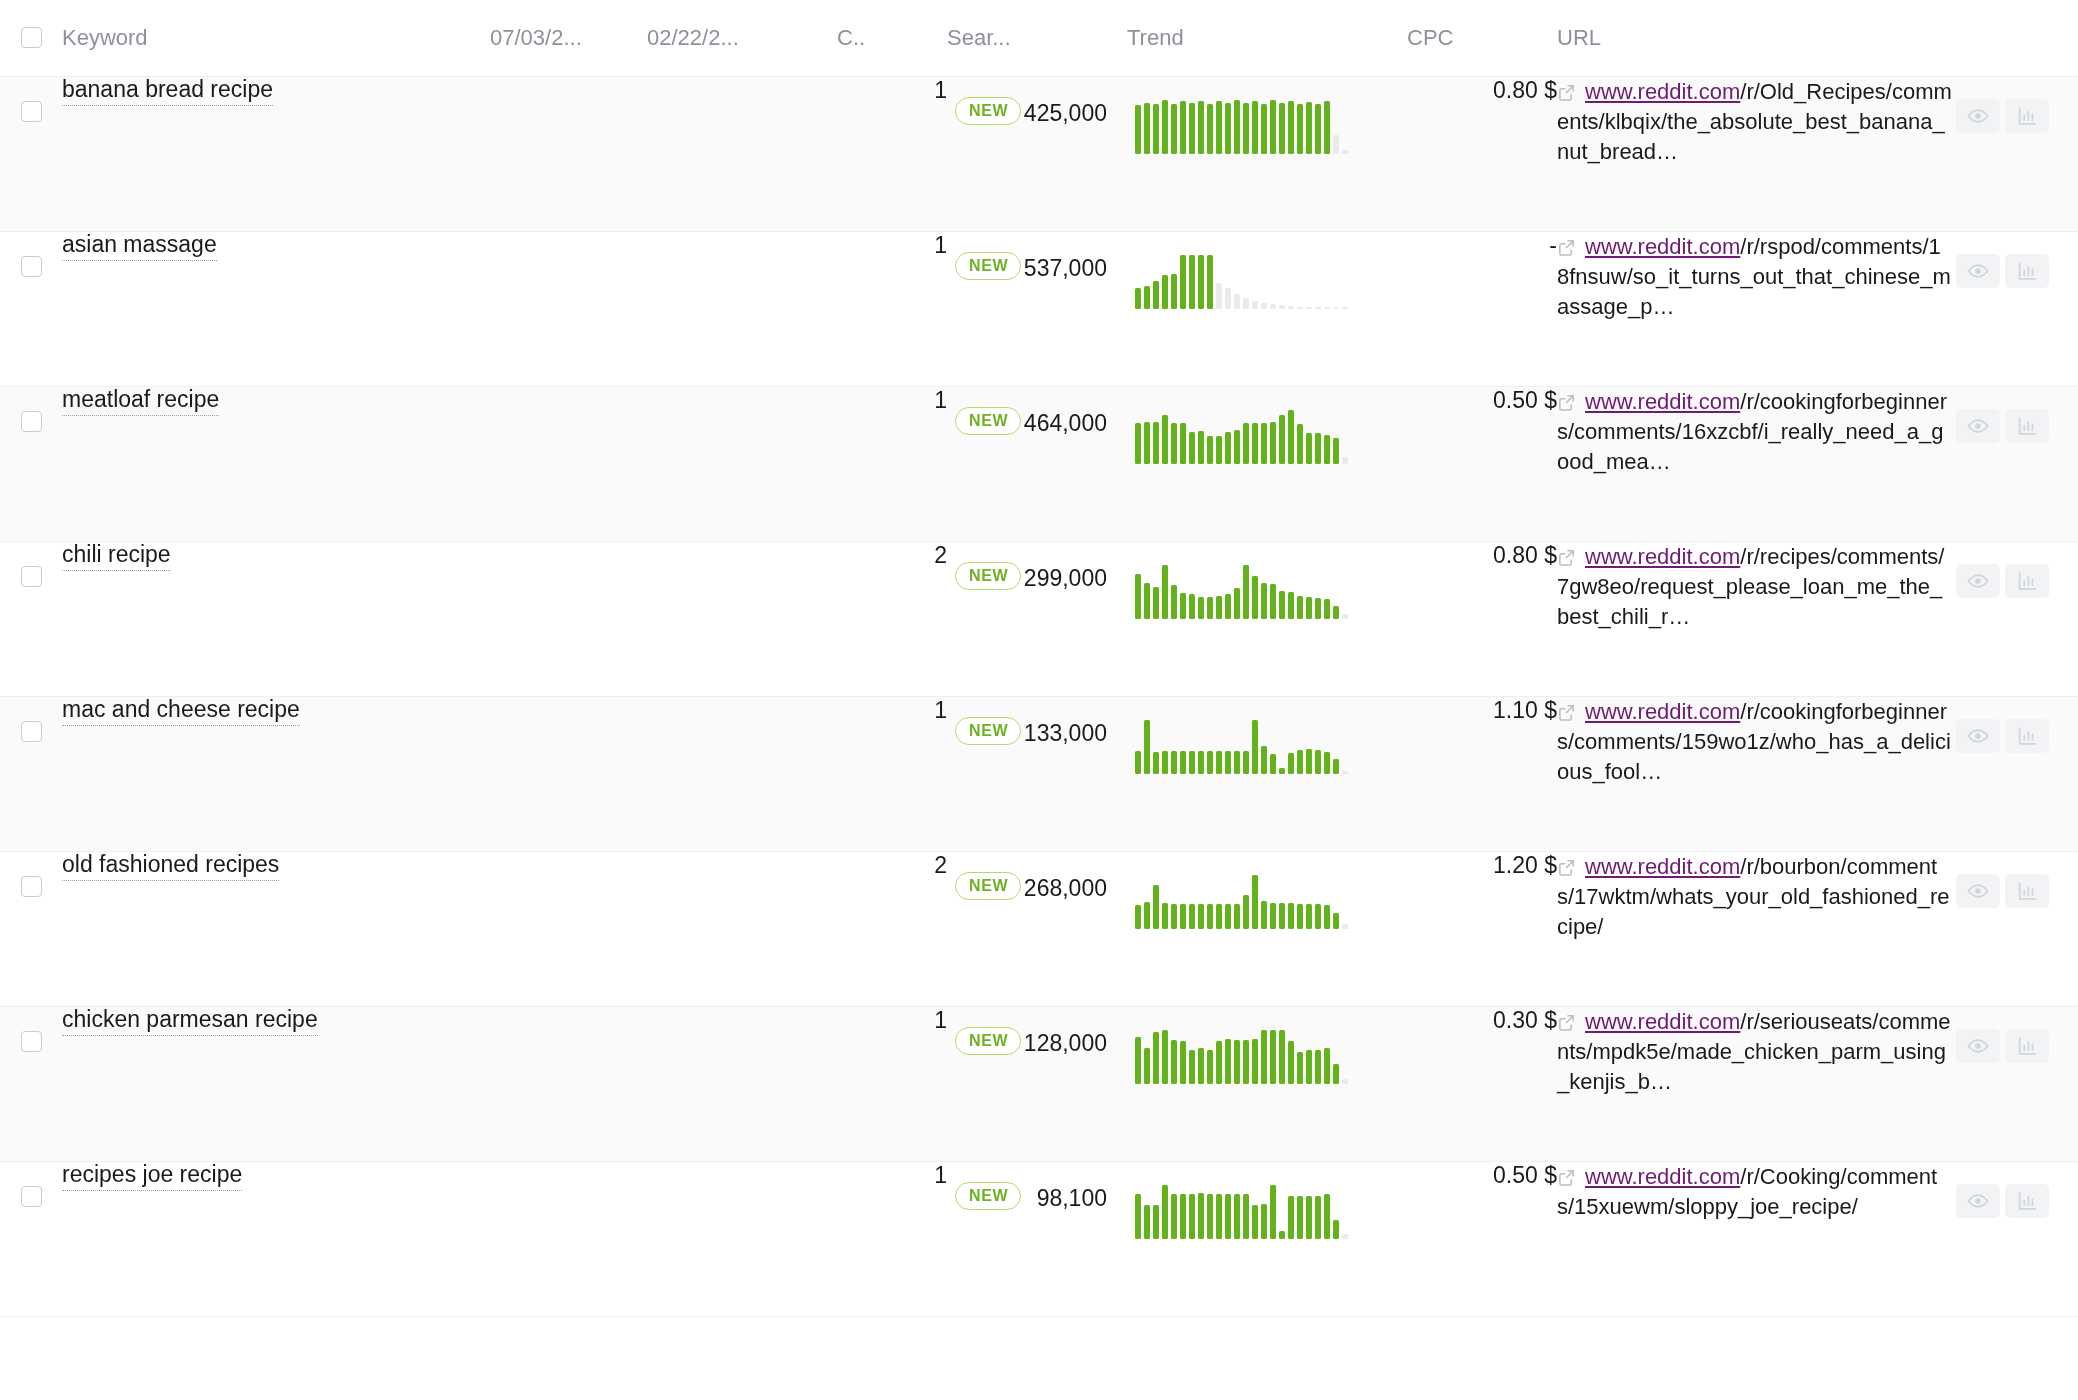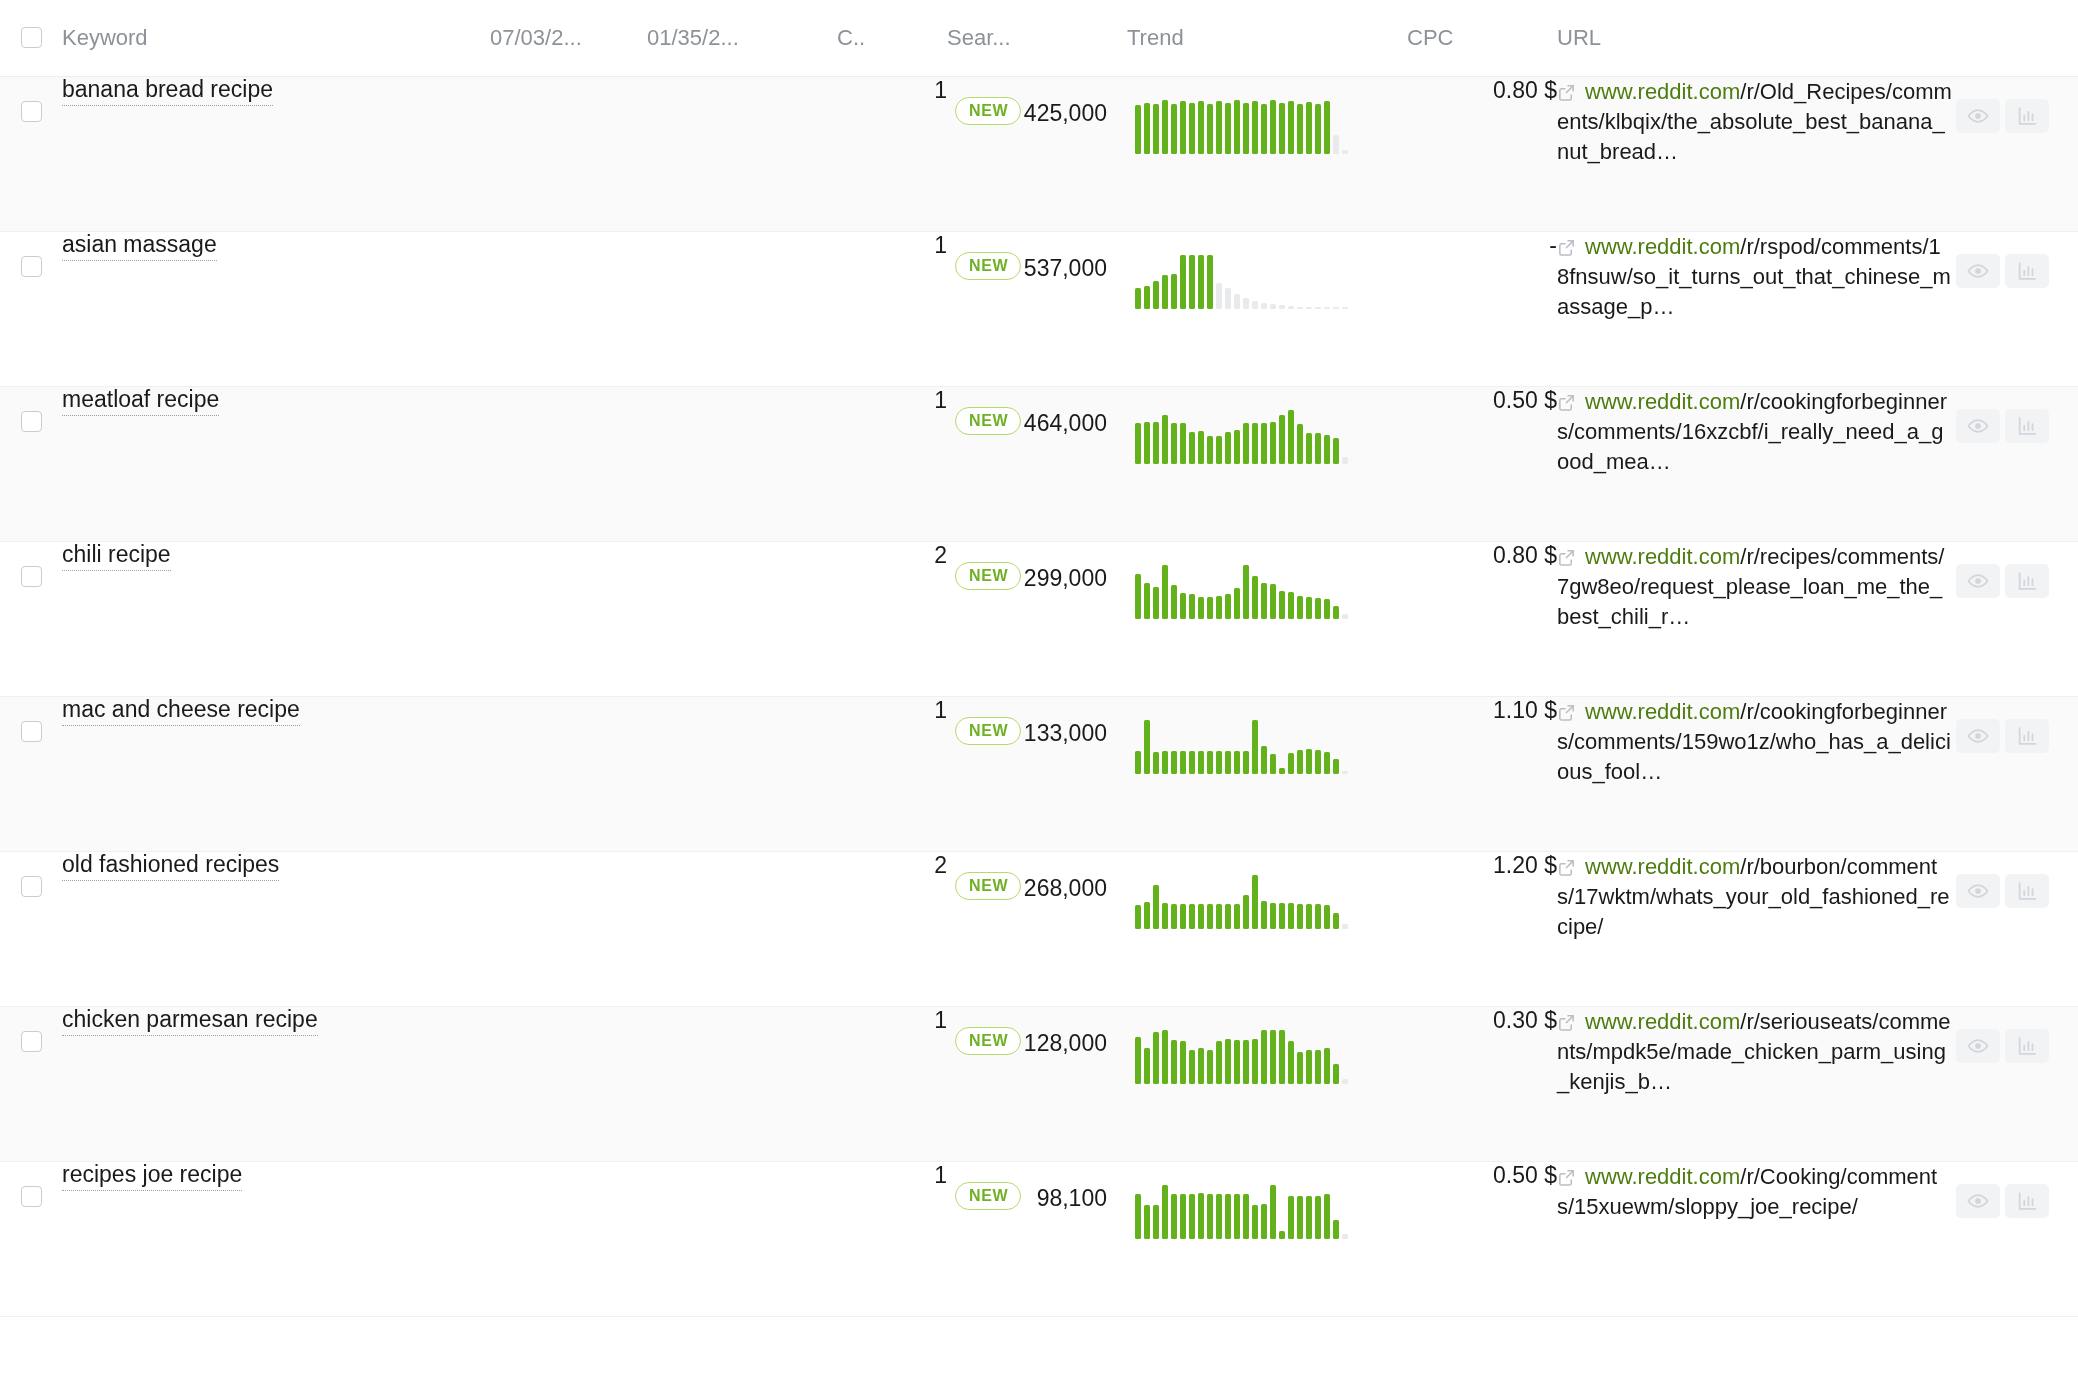--- a/index.html
+++ b/index.html
@@ -151,21 +151,21 @@
     color: #1a1a1a;
     word-break: break-all;
     display: block;
     cursor: pointer;
   }
   .url-ext-icon {
     display: inline-block;
     vertical-align: -3px;
     margin-right: 9px;
   }
-  .url-domain { color: #4d7c0f; }
+  .url-domain { color: #701a75; text-decoration: underline; }
   .url-path { color: #1a1a1a; }
 
   
   .actions {
     display: flex;
     gap: 5px;
     padding-top: 22px;
     padding-left: 4px;
   }
   .act-btn {
@@ -200,21 +200,21 @@
     </colgroup>
     <thead>
       <tr>
         <th>
           <div class="th-chk-wrap">
             <span class="chk"></span>
           </div>
         </th>
         <th>Keyword</th>
         <th class="ta-r pr-14">07/03/2...</th>
-        <th class="ta-r pr-14">01/35/2...</th>
+        <th class="ta-r pr-14">02/22/2...</th>
         <th class="pl-16">C..</th>
         <th class="pl-16">Sear...</th>
         <th class="pl-16">Trend</th>
         <th class="pl-16">CPC</th>
         <th class="pl-16">URL</th>
         <th></th>
       </tr>
     </thead>
     <tbody id="tbody">
         <tr class="alt">

